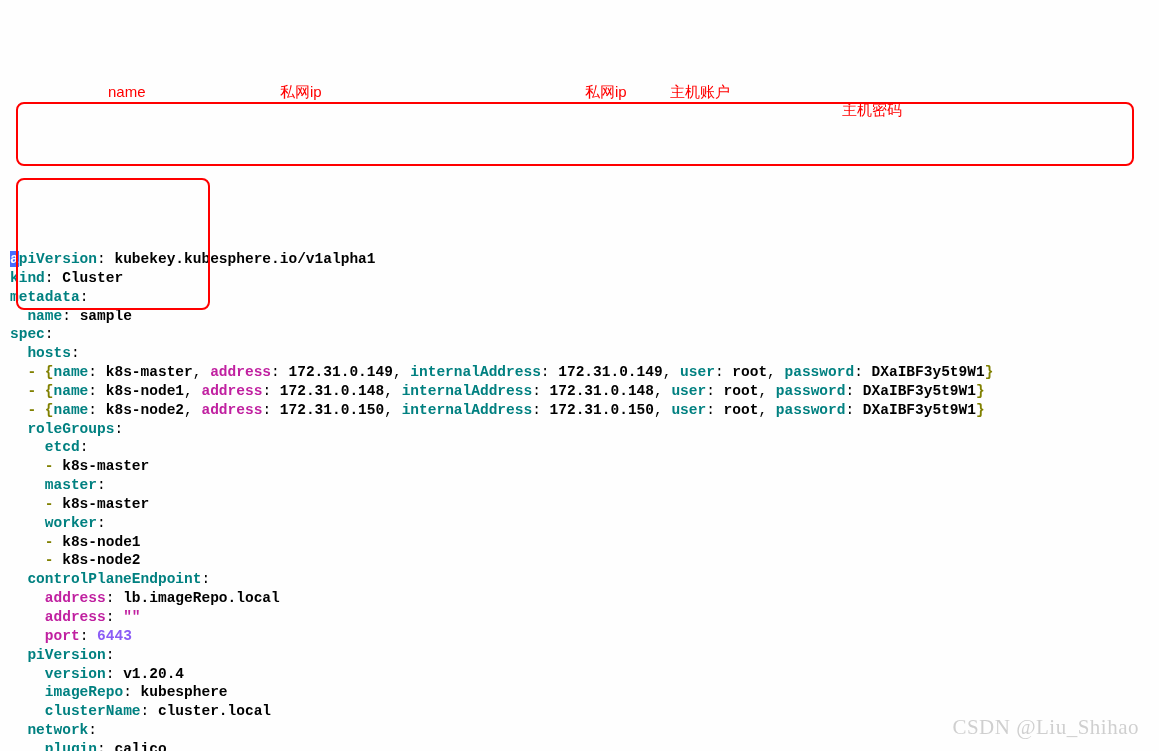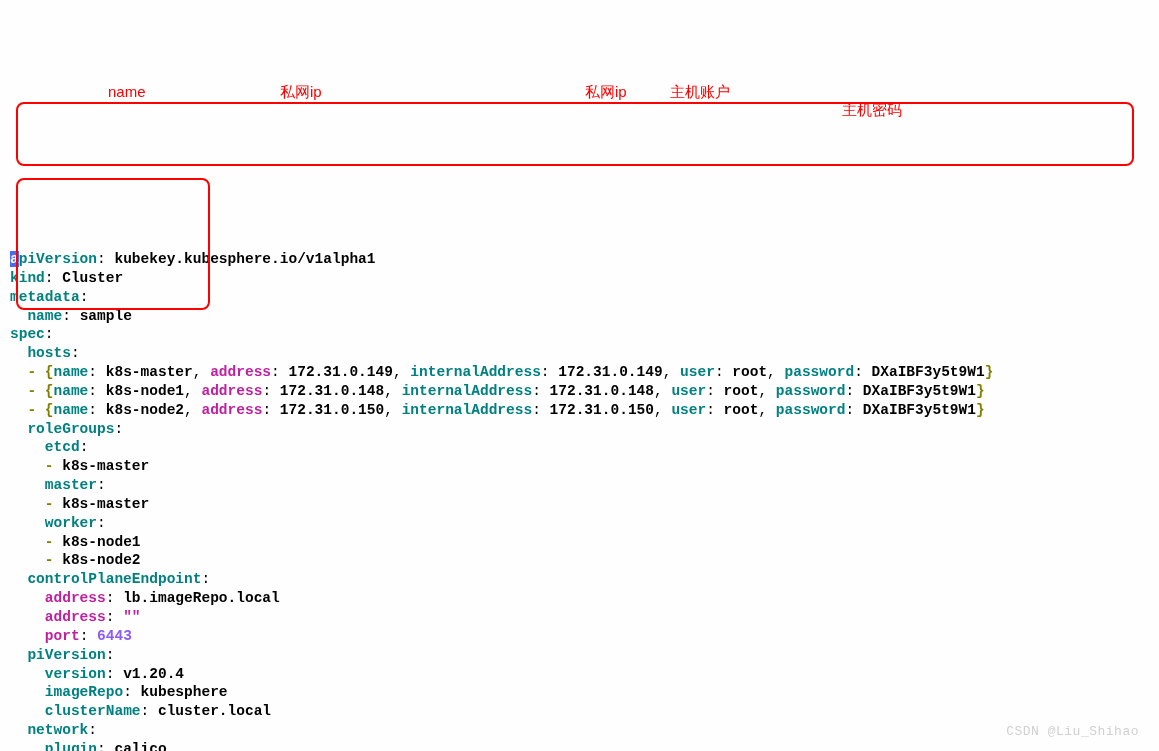--- a/index.html
+++ b/index.html
@@ -47,22 +47,22 @@
     border: 2px solid #ff0000;
     border-radius: 8px;
     left: 16px; top: 178px;
     width: 190px; height: 128px;
     pointer-events:none;
   }
   .watermark {
     position:absolute;
     right: 20px; bottom: 10px;
     color: rgba(120,120,120,0.35);
-    font-family: Liberation Mono, monospace;
-    font-size: 13px;
+    font-family: Liberation Serif, serif;
+    font-size: 21px;
     font-weight:400;
     letter-spacing: 0.5px;
   }
 </style>
 </head>
 <body>
 
 
 
 <div class="annot" style="left:108px; top:82px">name</div>

